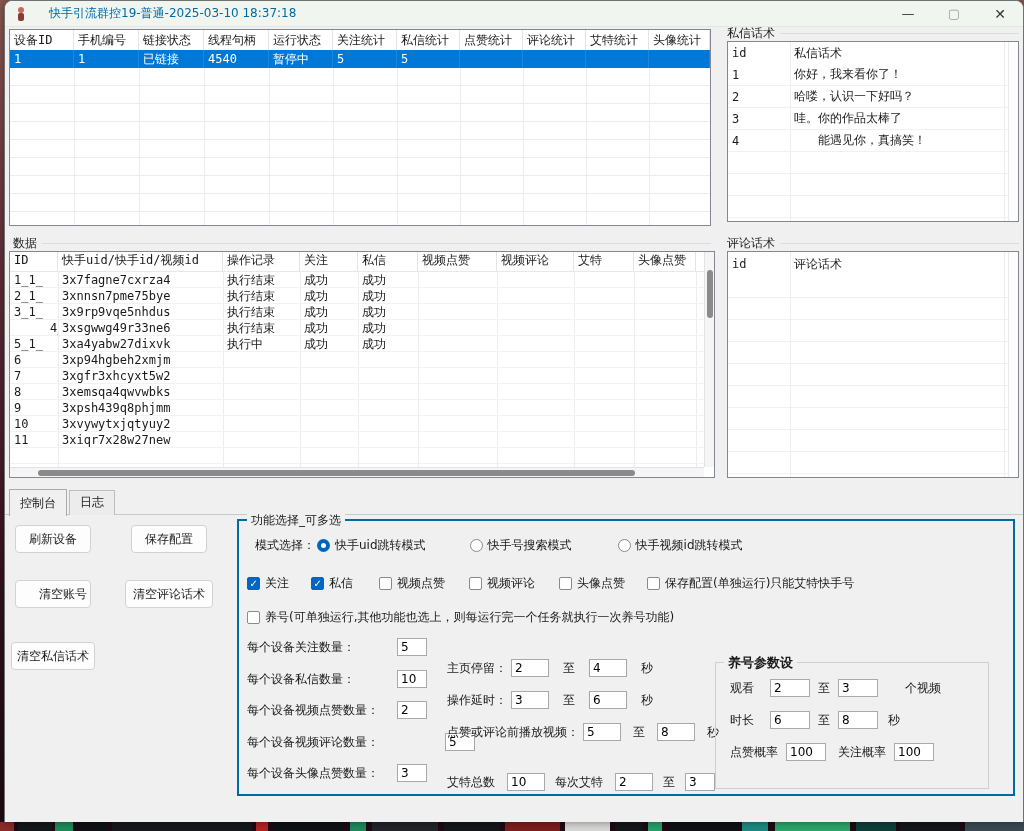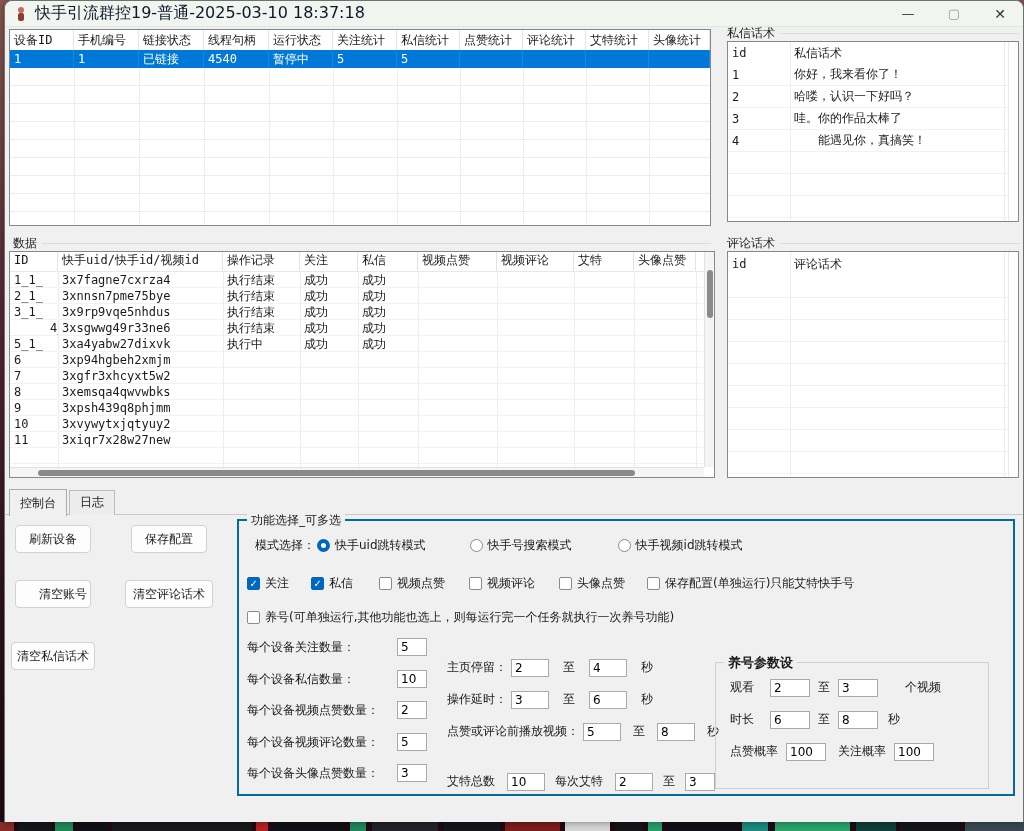--- a/index.html
+++ b/index.html
@@ -18,21 +18,21 @@
     background:#f0f0f0; border:1px solid #707070; border-bottom:none;
     border-radius:8px 8px 0 0; box-shadow: 0 0 8px rgba(0,0,0,.45);
   }
   .titlebar {
     position:absolute; left:0; top:0; right:0; height:26px;
     background:#f1f5f0; border-radius:8px 8px 0 0;
     display:flex; align-items:center; padding-left:8px;
     border-bottom:1px solid #e3e6e2;
   }
   .app-icon { width:16px; height:16px; margin-right:6px; display:inline-block; }
-  .title-text { font-size:16px; color:#0f172a; }
+  .title-text { font-size:12px; color:#0369a1;margin-left:14px; }
   .win-controls { margin-left:auto; display:flex; height:100%; }
   .wbtn { width:46px; height:100%; display:flex; align-items:center; justify-content:center; font-size:13px; color:#333; }
   .wbtn.max { color:#999; }
   .wbtn.close { font-size:14px; }
 
   
   .listbox { position:absolute; background:#fff; border:1px solid #828790; overflow:hidden; }
   .thead, .trow { display:flex; align-items:center; position:relative; z-index:2; }
   .cell { display:inline-block; padding-left:4px; overflow:hidden; white-space:nowrap; flex:none;
           font-family:"DejaVu Sans Mono","DejaVu Sans",monospace; font-size:12px; }
@@ -84,21 +84,21 @@
 
   
   .btn { position:absolute; background:#fdfdfd; border:1px solid #d2d2d2; border-radius:4px;
          display:flex; align-items:center; justify-content:center; font-size:12px; color:#1b1b1b; }
 
   
   .groupbox { position:absolute; border:2px solid #0369a1; }
   .groupbox > .gb-label { position:absolute; top:-9px; left:8px; background:#f0f0f0; padding:0 4px; font-size:12px; }
   .fgroup { left:232px; top:518px; width:778px; height:277px; }
 
-  .flexrow { position:absolute; display:flex; align-items:flex-start; }
+  .flexrow { position:absolute; display:flex; align-items:flex-end; }
   .radio { width:13px; height:13px; border-radius:50%; border:1px solid #8a8a8a; background:#fff; display:inline-block; margin-right:5px; flex:none; }
   .radio.sel { border:4px solid #0067c0; }
   .cbbox { width:13px; height:13px; border:1px solid #8a8a8a; border-radius:2px; background:#fff; display:inline-block; margin-right:5px; flex:none; position:relative; }
   .cbbox.checked { background:#0067c0; border-color:#0067c0; }
   .cbbox.checked::after { content:"✓"; color:#fff; font-size:10px; position:absolute; left:1.5px; top:-0.5px; }
   .opt { display:flex; align-items:center; }
 
   .numin { height:18px; border:1px solid #a9a9a9; background:#fff; font-size:12px; padding-left:3px;
            font-family:"DejaVu Sans","Liberation Sans",sans-serif; }
   .count-row { position:absolute; left:8px; display:flex; align-items:center; }
@@ -470,21 +470,21 @@
       <input class="numin" style="width: 30px;" readonly="" value="5">
     </div>
     <div class="count-row" style="top:149px;">
       <span class="clabel">每个设备私信数量：</span>
       <input class="numin" style="width: 30px;" readonly="" value="10">
     </div>
     <div class="count-row" style="top:180px;">
       <span class="clabel">每个设备视频点赞数量：</span>
       <input class="numin" style="width: 30px;" readonly="" value="2">
     </div>
-    <div class="count-row" style="top:212px;">
+    <div class="count-row" style="top:212px;gap:48px;">
       <span class="clabel">每个设备视频评论数量：</span>
       <input class="numin" style="width: 30px;" readonly="" value="5">
     </div>
     <div class="count-row" style="top:243px;">
       <span class="clabel">每个设备头像点赞数量：</span>
       <input class="numin" style="width: 30px;" readonly="" value="3">
     </div>
 
     <div class="flexrow" style="left:208px;top:138px;">
       <span class="t-label" style="width:64px;">主页停留：</span>

